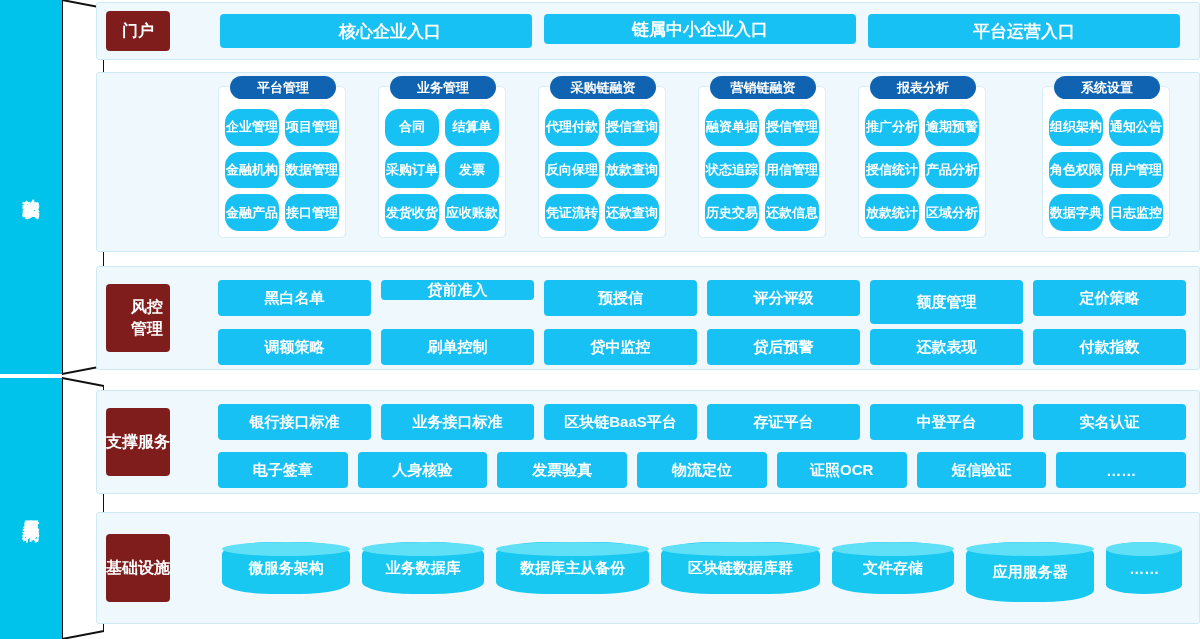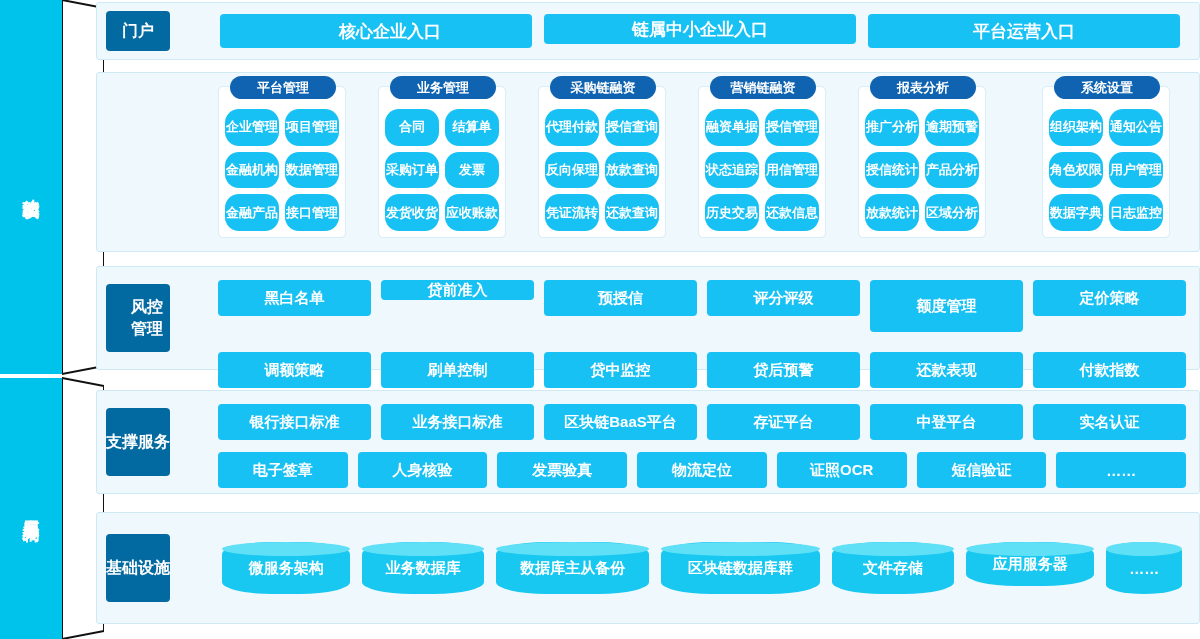--- a/index.html
+++ b/index.html
@@ -34,21 +34,21 @@
   .band{
     position:absolute;left:0;right:0;
     background:#eef8fd;
     border:1px solid #cfe9f5;
     border-radius:3px;
     box-sizing:border-box;
   }
 
   .rowlabel{
     position:absolute;
-    background:#0369a1;color:#fff;border-radius:4px;
+    background:#7f1d1d;color:#fff;border-radius:4px;
     display:flex;align-items:center;justify-content:center;
     font-weight:bold;font-size:16px;line-height:22px;text-align:center;
   }
 
   .chip{
     background:#17c1f3;color:#fff;border-radius:4px;
     display:flex;align-items:center;justify-content:center;
     font-size:15px;font-weight:bold;text-align:center;
     box-sizing:border-box;
   }
@@ -312,34 +312,34 @@
               <span>日志监控</span>
             </div>
         </div>
       </div>
     </div>
 
     <div class="band" style="top:266px;height:104px;"></div>
     <div class="rowlabel" style="left:10px;top:284px;width:64px;height:68px;">
       <span style="white-space:pre-line;padding-left:18px;">风控管理</span>
     </div>
-    <div style="position:absolute;left:122px;top:280px;width:968px;display:grid;grid-template-columns:repeat(6,1fr);gap:20px 10px;">
+    <div style="position:absolute;left:122px;top:280px;width:968px;display:grid;grid-template-columns:repeat(6,1fr);gap:5px 10px;">
       <div class="chip" style="height:36px;">
           <span>黑白名单</span>
         </div>
       <div class="chip" style="height:20px;">
           <span>贷前准入</span>
         </div>
       <div class="chip" style="height:36px;">
           <span>预授信</span>
         </div>
       <div class="chip" style="height:36px;">
           <span>评分评级</span>
         </div>
-      <div class="chip" style="height:52px;">
+      <div class="chip" style="height:44px;">
           <span>额度管理</span>
         </div>
       <div class="chip" style="height:36px;">
           <span>定价策略</span>
         </div>
       <div class="chip" style="height:36px;">
           <span>调额策略</span>
         </div>
       <div class="chip" style="height:36px;">
           <span>刷单控制</span>
@@ -419,21 +419,21 @@
         </div>
       <div class="cyl" style="flex:1.25;height:52px;">
           <span>数据库主从备份</span>
         </div>
       <div class="cyl" style="flex:1.3;height:52px;">
           <span>区块链数据库群</span>
         </div>
       <div class="cyl" style="flex:1;height:52px;">
           <span>文件存储</span>
         </div>
-      <div class="cyl" style="flex:1.05;height:44px;">
+      <div class="cyl" style="flex:1.05;height:60px;">
           <span>应用服务器</span>
         </div>
       <div class="cyl" style="flex:0.62;height:52px;">
           <span>……</span>
         </div>
     </div>
 
   </div>
 </div>
 

